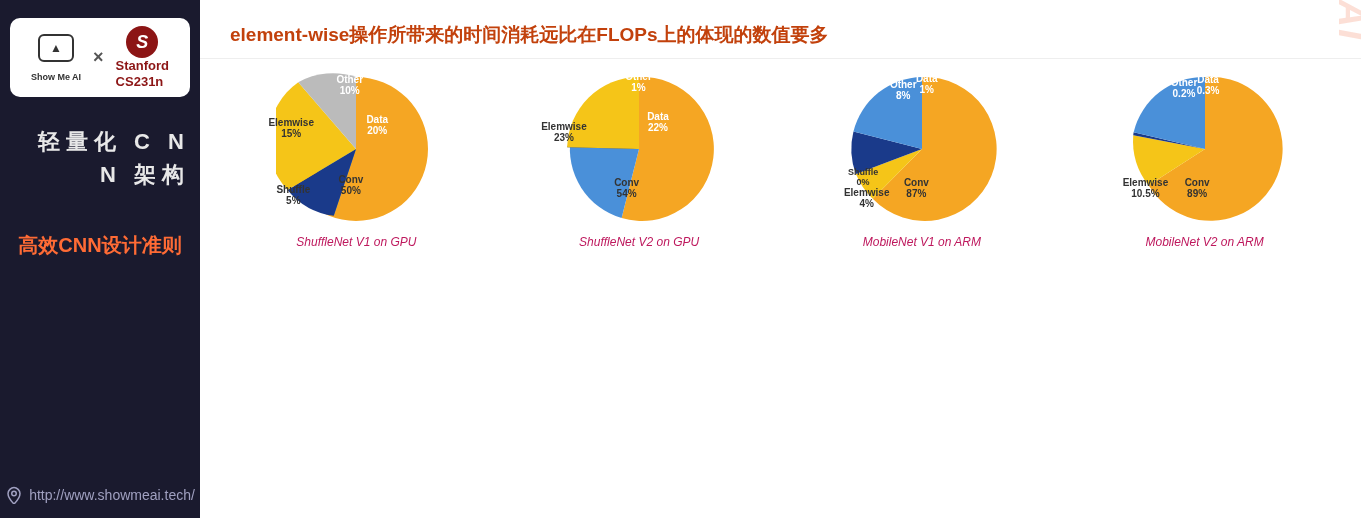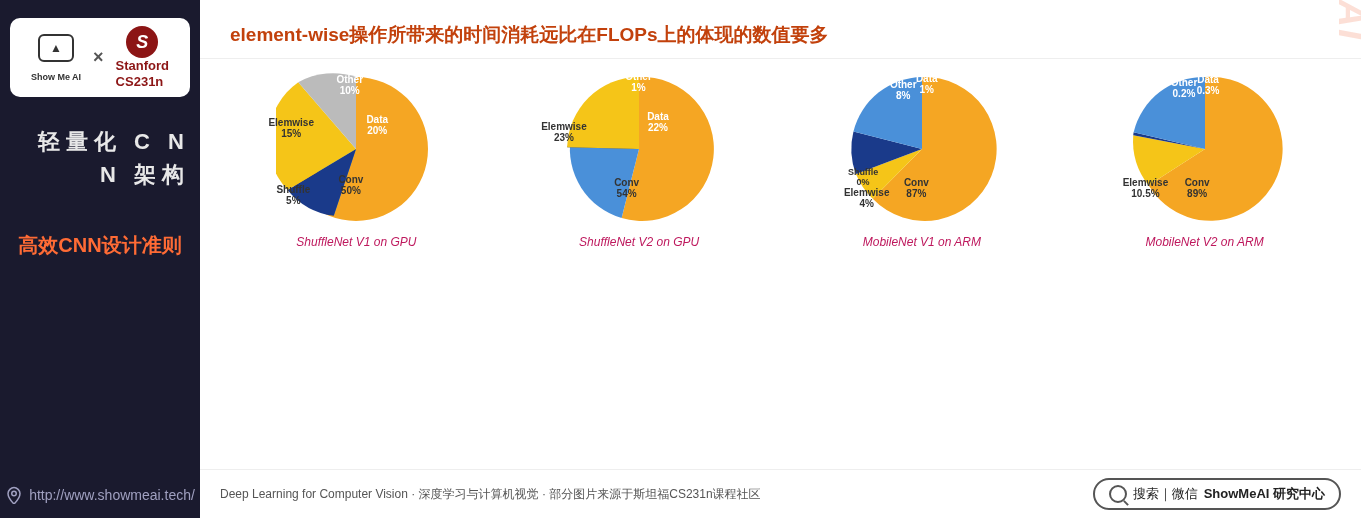--- a/index.html
+++ b/index.html
@@ -376,22 +376,14 @@
         <div style="position:absolute;top:108px;left:60px;font-size:10px;font-weight:700;color:#333;text-align:center">Conv<br>89%</div>
         <div style="position:absolute;top:5px;left:72px;font-size:10px;font-weight:700;color:#fff;text-align:center">Data<br>0.3%</div>
         <div style="position:absolute;top:8px;left:46px;font-size:10px;font-weight:700;color:#fff;text-align:center">Other<br>0.2%</div>
         <div style="position:absolute;top:108px;left:-2px;font-size:10px;font-weight:700;color:#333;text-align:center">Elemwise<br>10.5%</div>
       </div>
       <div class="chart-label">MobileNet V2 on ARM</div>
     </div>
 
   </div>
 
-  <div class="bottom-bar">
-    <div class="bottom-left-text">Deep Learning for Computer Vision · 深度学习与计算机视觉 · 部分图片来源于斯坦福CS231n课程社区</div>
-    <div class="search-box">
-      <div class="search-icon-circle"></div>
-      <span class="search-text">搜索｜微信</span>
-      <span class="search-text"><strong>ShowMeAI 研究中心</strong></span>
-    </div>
-  </div>
 
 </div>
 
 </body></html>

